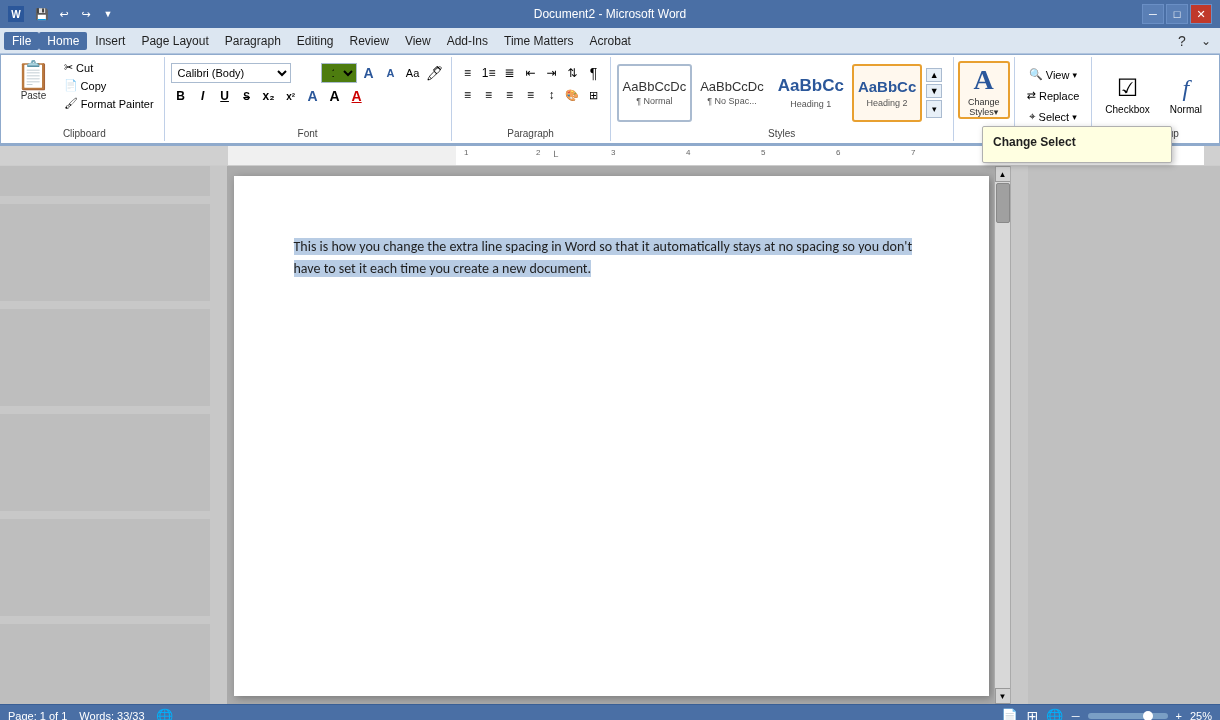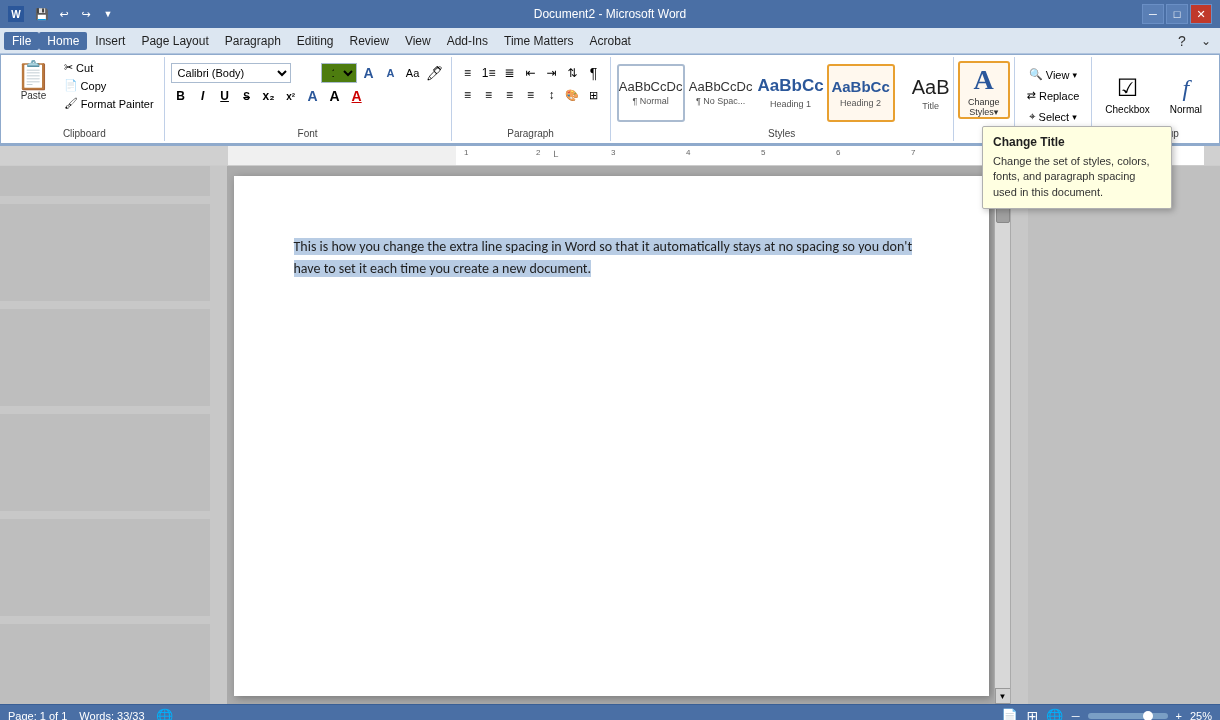--- a/index.html
+++ b/index.html
@@ -412,24 +412,20 @@
         <div class="style-btn">
           <div class="style-preview style-h1">AaBbCc</div>
           <div class="style-label">Heading 1</div>
         </div>
 
         <div class="style-btn" style="border-color:#e8a030; background:#fff8ee;">
           <div class="style-preview style-h2">AaBbCc</div>
           <div class="style-label">Heading 2</div>
         </div>
 
-        <div class="style-btn">
-          <div class="style-preview style-title">AaB</div>
-          <div class="style-label">Title</div>
-        </div>
 
         <div class="gallery-arrows">
           <div class="gallery-arrow">▲</div>
           <div class="gallery-arrow">▼</div>
           <div class="gallery-arrow" style="height:18px;">▾</div>
         </div>
       </div>
       <div class="ribbon-group-label">Styles</div>
     </div>
 
@@ -523,22 +519,21 @@
       <div class="scroll-btn">▼</div>
     </div>
     <div class="right-panel">
       <div style="width:18px; background:#c8c8c8; border-left:1px solid #aaa; height:100%;"></div>
     </div>
   </div>
 
 </div>
 
 <div class="tooltip-popup">
-  <div class="tooltip-title">Change Title</div>
-  <div class="tooltip-body">Change the set of styles, colors, fonts, and paragraph spacing used in this document.</div>
+  <div class="tooltip-title">Change Select</div>
 </div>
 
 <div class="status-bar">
   <span>Page: 1 of 1</span>
   <span>Words: 33/33</span>
   <span style="font-size:14px;">🌐</span>
   <div class="status-right">
     <span style="font-size:14px;" title="Print Layout">📄</span>
     <span style="font-size:14px;" title="Full Screen">⊞</span>
     <span style="font-size:14px;" title="Web Layout">🌐</span>

